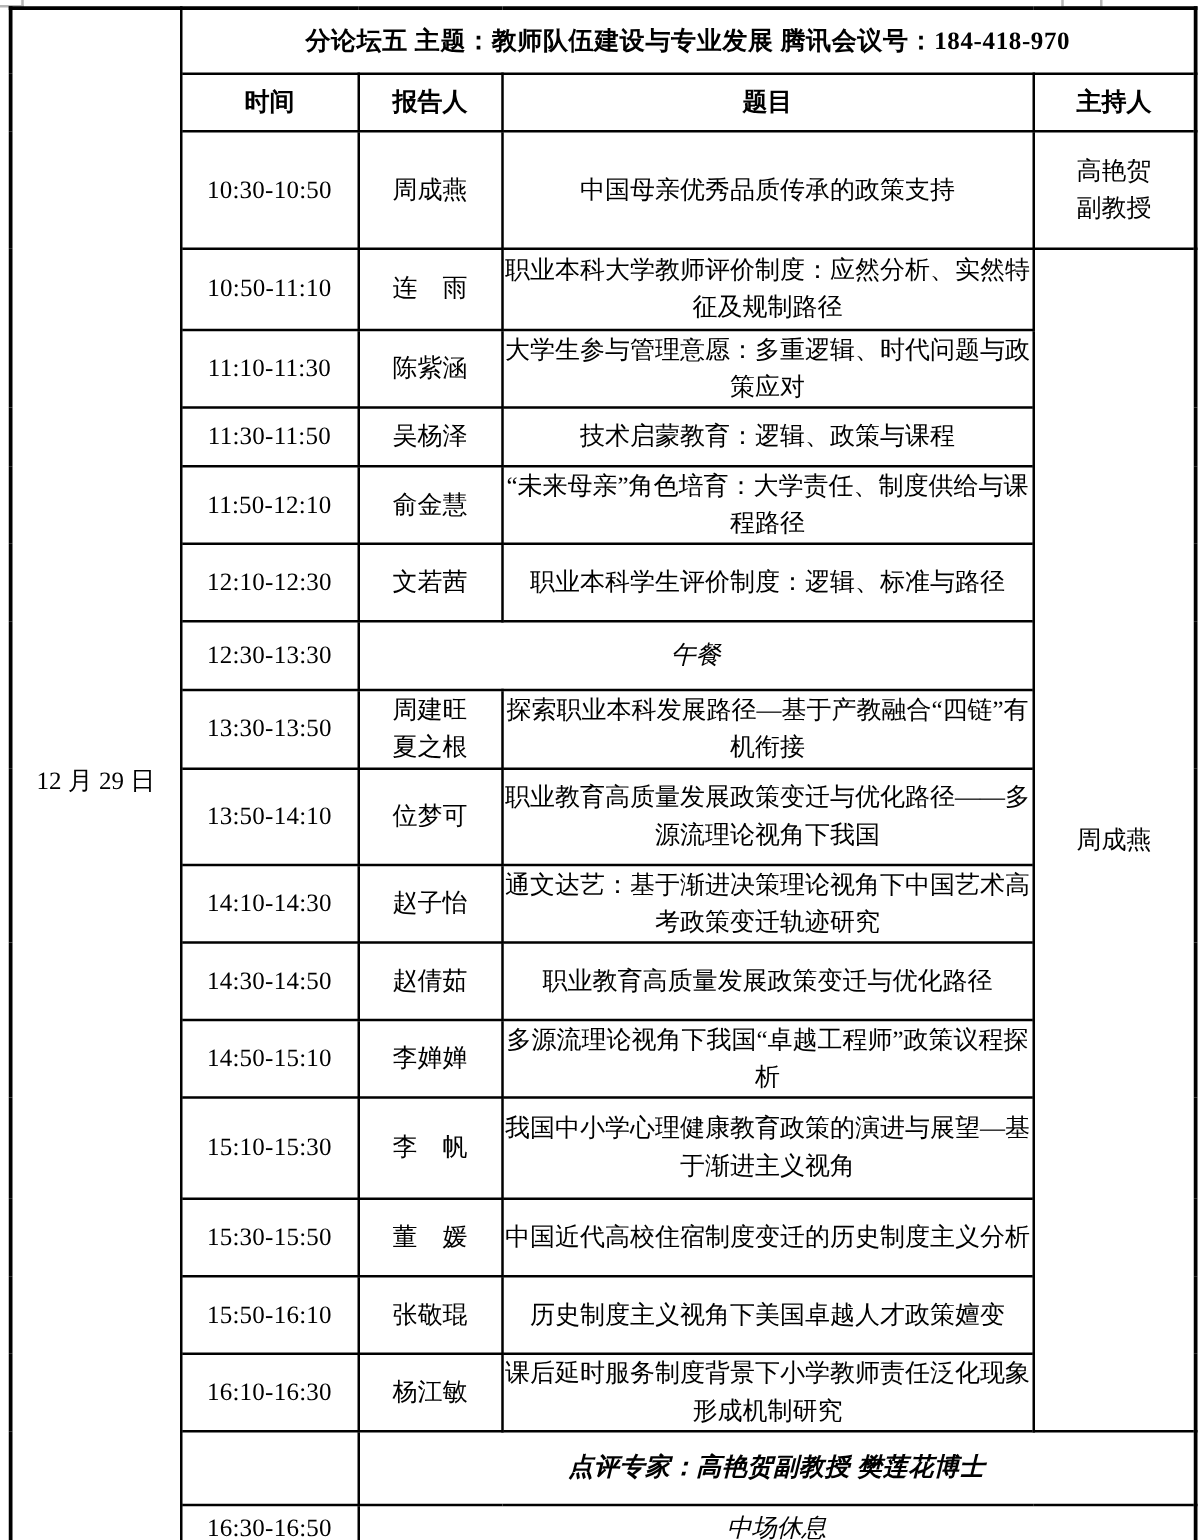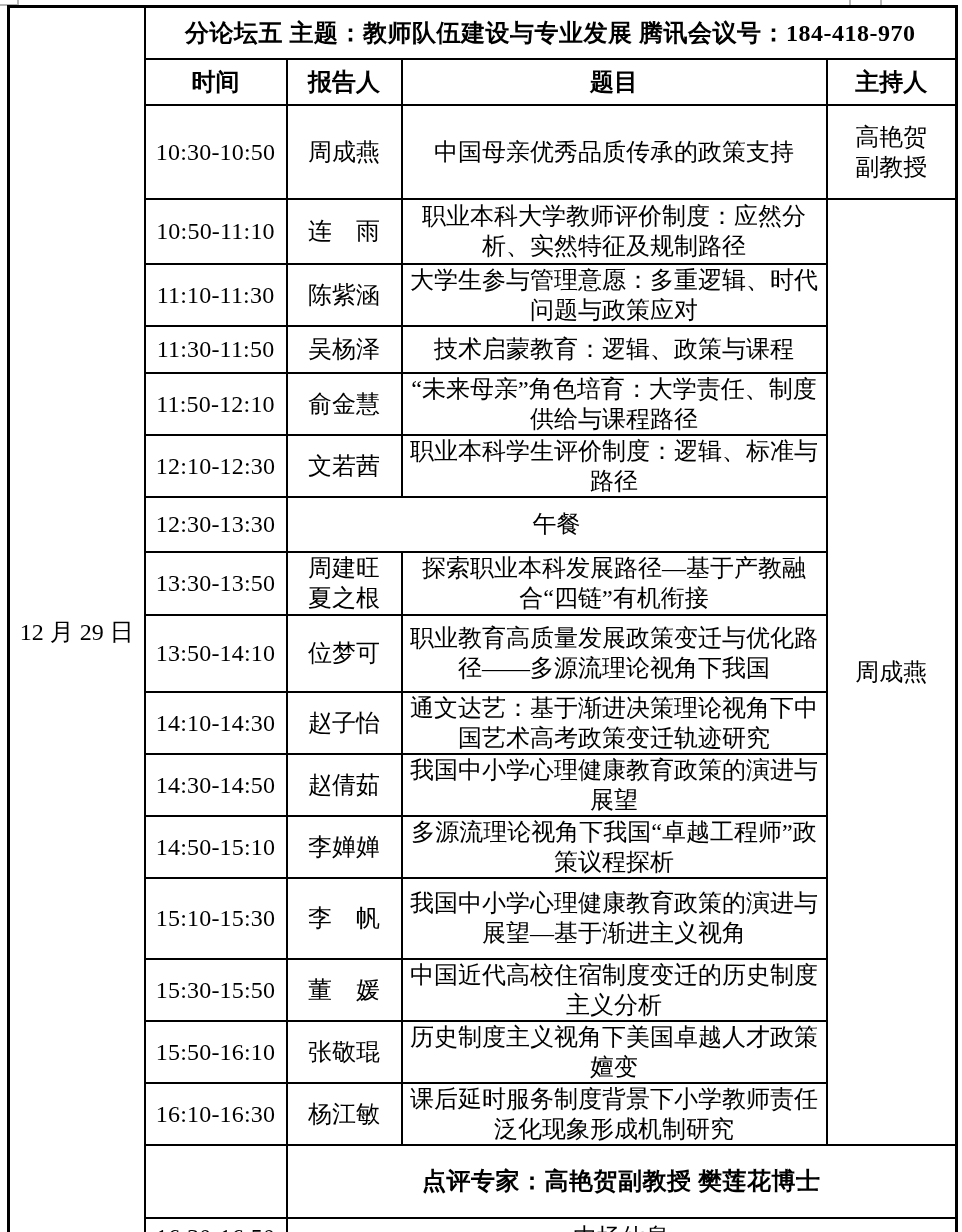--- a/index.html
+++ b/index.html
@@ -41,21 +41,21 @@
     border-collapse: collapse;
     table-layout: fixed;
     width: 948px;
     border: 3px solid #000;
   }
   table.sched td {
     border: 2px solid #000;
     padding: 0;
     text-align: center;
     vertical-align: middle;
-    font-size: 24px;
+    font-size: 20px;
     line-height: 30px;
     overflow: hidden;
   }
   td.forum-header {
     font-weight: bold;
     font-size: 20px;
     letter-spacing: 0.5px;
   }
   td.col-header {
     font-weight: bold;
@@ -82,20 +82,21 @@
   }
   td.host-first {
     white-space: pre-line;
     line-height: 52px;
   }
   td.host-main {
     line-height: 30px;
   }
   td.merged-center {
     text-align: center;
+    font-style: italic;
   }
   td.experts-cell {
     font-weight: bold;
     letter-spacing: 0.5px;
   }
 </style>
 </head>
 <body>
 
 <div class="page">
@@ -183,21 +184,21 @@
 
     <tr style="height:54px">
       <td class="time-cell">14:10-14:30</td>
       <td class="speaker-cell">赵子怡</td>
       <td class="title-cell">通文达艺：基于渐进决策理论视角下中国艺术高考政策变迁轨迹研究</td>
     </tr>
 
     <tr style="height:62px">
       <td class="time-cell">14:30-14:50</td>
       <td class="speaker-cell">赵倩茹</td>
-      <td class="title-cell">我国中小学心理健康教育政策的演进与展望</td>
+      <td class="title-cell">职业教育高质量发展政策变迁与优化路径</td>
     </tr>
 
     <tr style="height:62px">
       <td class="time-cell">14:50-15:10</td>
       <td class="speaker-cell">李婵婵</td>
       <td class="title-cell">多源流理论视角下我国“卓越工程师”政策议程探析</td>
     </tr>
 
     <tr style="height:81px">
       <td class="time-cell">15:10-15:30</td>
@@ -216,21 +217,21 @@
       <td class="speaker-cell">张敬琨</td>
       <td class="title-cell">历史制度主义视角下美国卓越人才政策嬗变</td>
     </tr>
 
     <tr style="height:62px">
       <td class="time-cell">16:10-16:30</td>
       <td class="speaker-cell">杨江敏</td>
       <td class="title-cell">课后延时服务制度背景下小学教师责任泛化现象形成机制研究</td>
     </tr>
 
-    <tr style="height:73px">
+    <tr style="height:59px">
       <td class="time-cell"></td>
       <td colspan="3" class="merged-center experts-cell">点评专家：高艳贺副教授 樊莲花博士</td>
     </tr>
 
     <tr style="height:40px">
       <td class="time-cell">16:30-16:50</td>
       <td colspan="3" class="merged-center">中场休息</td>
     </tr>
   </tbody>
     </table>

